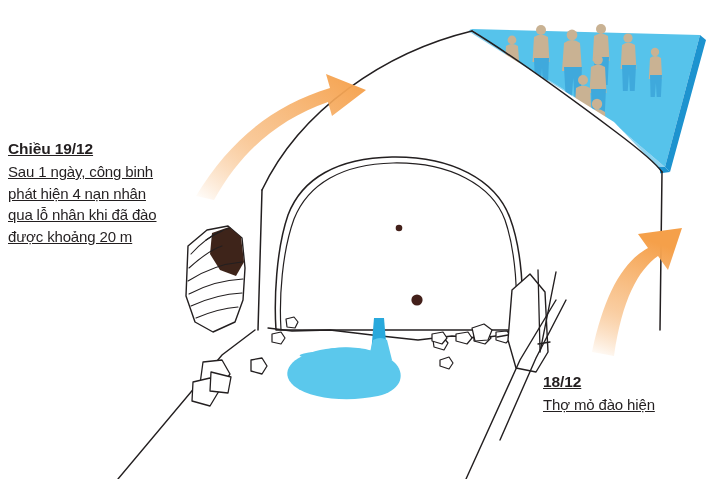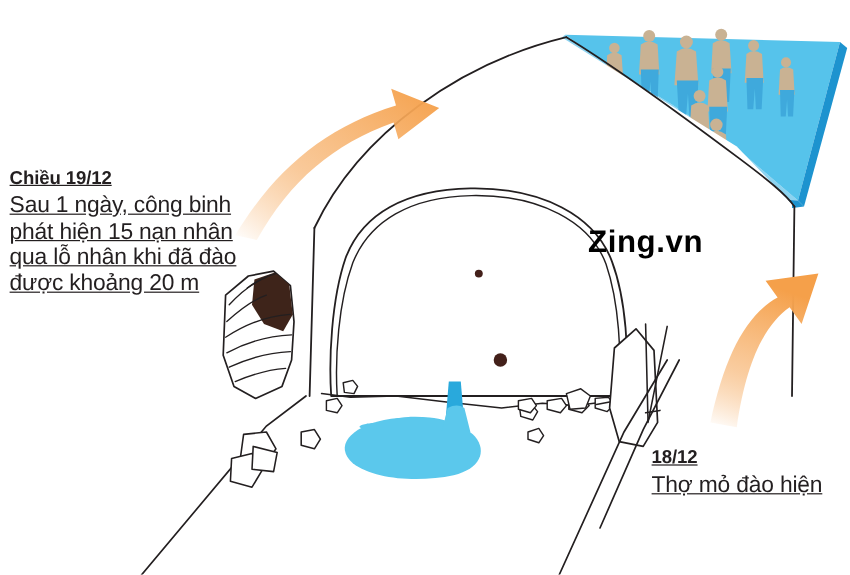--- a/index.html
+++ b/index.html
@@ -31,21 +31,21 @@
     text-decoration: underline;
   }
   .callout .co-title {
     font-weight: bold;
     font-size: 15.5px;
     line-height: 22px;
     margin: 0 0 1px 0;
     letter-spacing: -0.1px;
   }
   .callout .co-line {
-    font-size: 19px;
+    font-size: 15px;
     line-height: 21.5px;
     margin: 0;
     letter-spacing: -0.15px;
     white-space: nowrap;
   }
   #callout-left {
     left: 8px;
     top: 138px;
     width: 210px;
   }
@@ -270,28 +270,25 @@
     </g>
 
     <g>
       <path d="M592,352
                C604,296 622,262 648,248
                L638,234 L682,228 L668,270 L658,256
                C638,270 622,300 614,356 Z" fill="url(#gradArrowR)"></path>
     </g>
   </svg>
 
-  <div class="wm">
-    <span>Zing</span><span>.vn</span>
-  </div>
 
   <div class="callout" id="callout-left">
     <div class="co-title">Chiều 19/12</div>
     <div class="co-line">Sau 1 ngày, công binh</div>
-    <div class="co-line">phát hiện 15 nạn nhân</div>
+    <div class="co-line">phát hiện 4 nạn nhân</div>
     <div class="co-line">qua lỗ nhân khi đã đào</div>
     <div class="co-line">được khoảng 20 m</div>
   </div>
 
   <div class="callout" id="callout-right">
     <div class="co-title">18/12</div>
     <div class="co-line">Thợ mỏ đào hiện</div>
   </div>
 
 </div>

